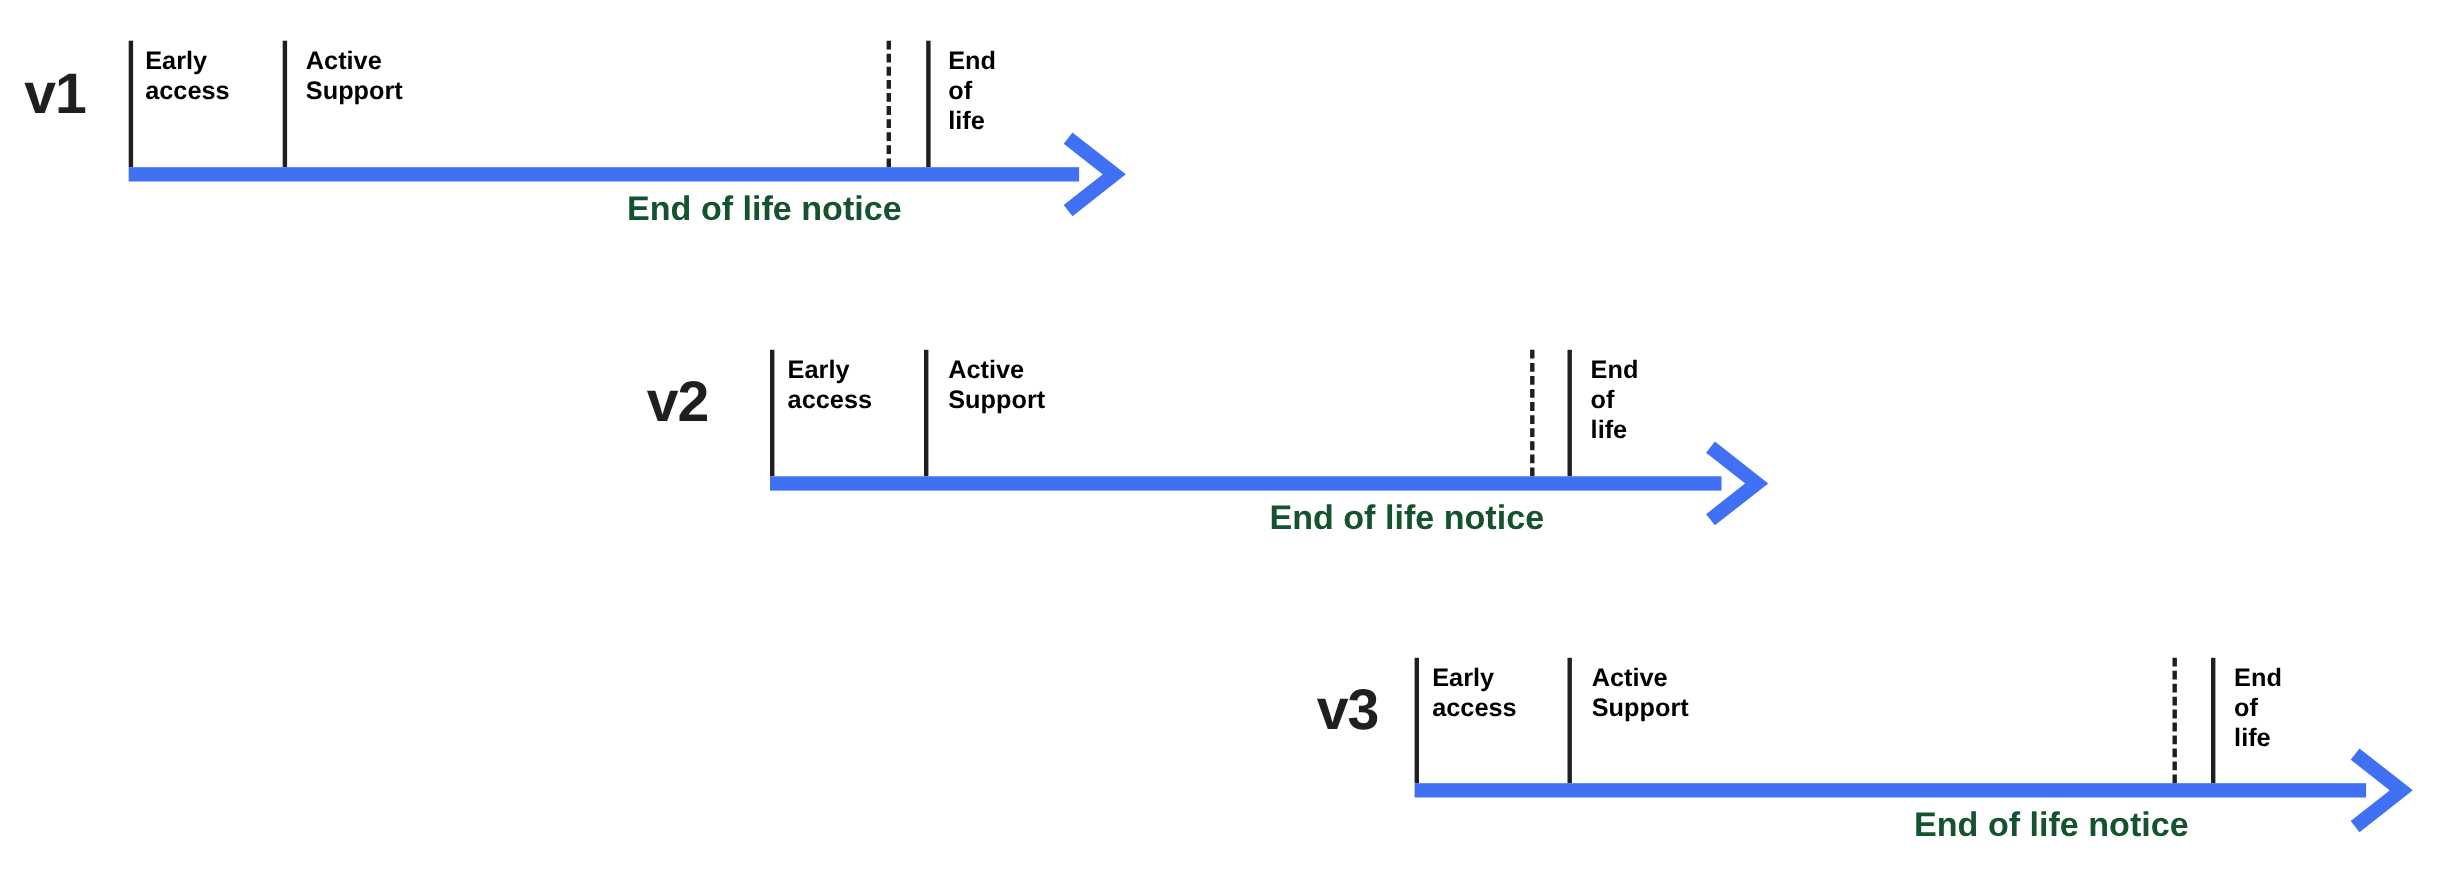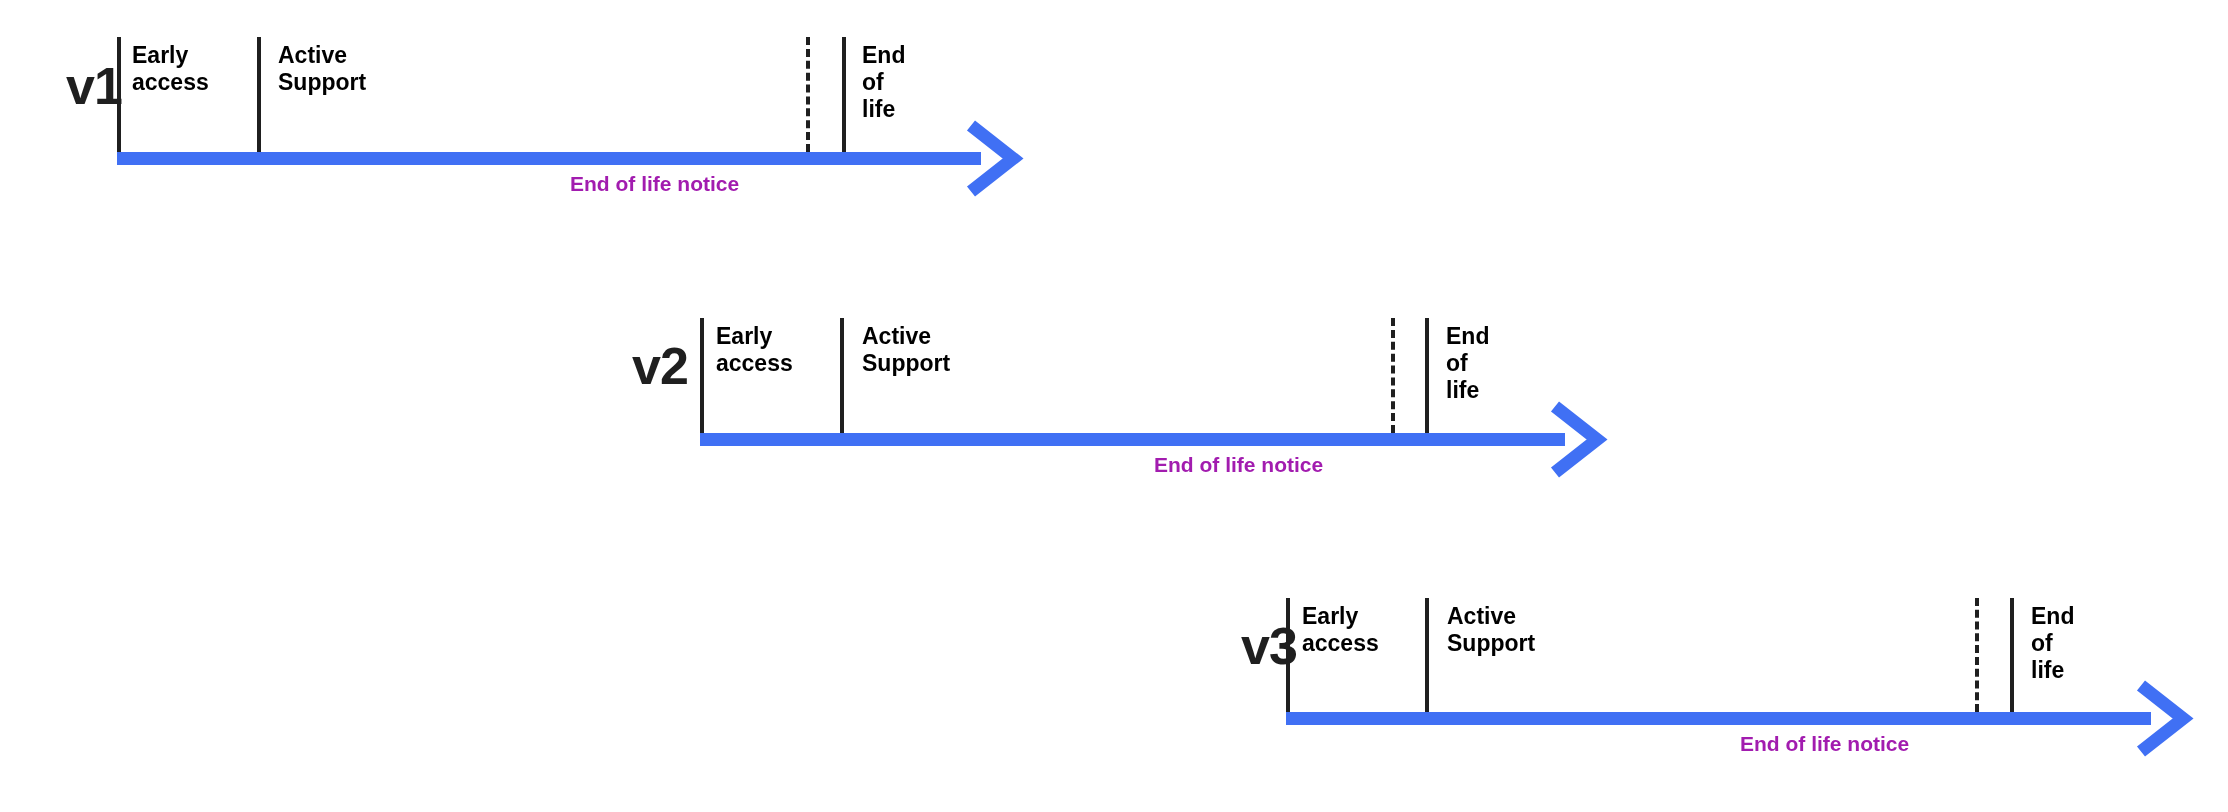--- a/index.html
+++ b/index.html
@@ -25,21 +25,20 @@
     top: 0;
   }
   .version-label {
     position: absolute;
     font-size: 52px;
     font-weight: 700;
     color: #1f1f1f;
     letter-spacing: -1px;
     line-height: 1;
     white-space: nowrap;
-    margin-left: 44px;
   }
   .divider {
     position: absolute;
     width: 4px;
     background: #1f1f1f;
   }
   .divider-dashed {
     position: absolute;
     width: 0;
     border-left: 4px dashed #1f1f1f;
@@ -48,23 +47,23 @@
   .phase-label {
     position: absolute;
     font-size: 23px;
     font-weight: 700;
     color: #000000;
     line-height: 1.18;
     white-space: pre-line;
   }
   .notice-label {
     position: absolute;
-    font-size: 21px;
+    font-size: 31px;
     font-weight: 700;
-    color: #a21caf;
+    color: #14532d;
     line-height: 1.18;
     white-space: nowrap;
   }
   .arrow-wrap {
     position: absolute;
   }
   .arrow-svg {
     display: block;
     overflow: visible;
   }

